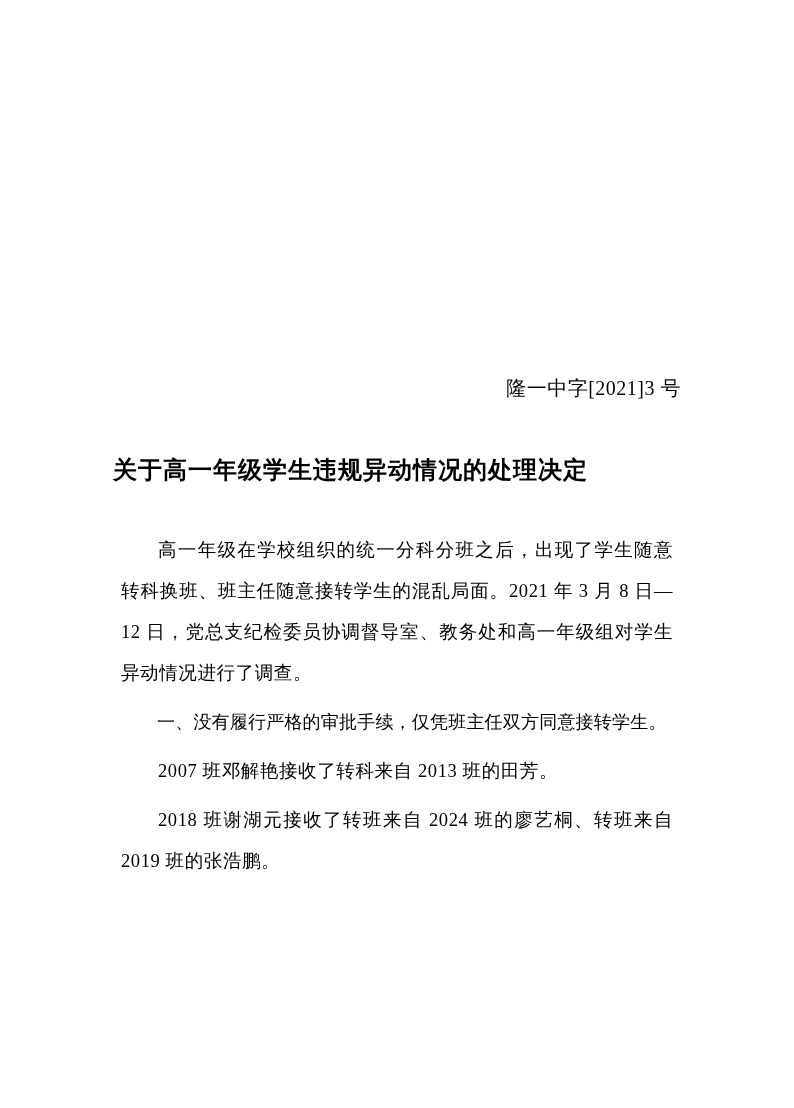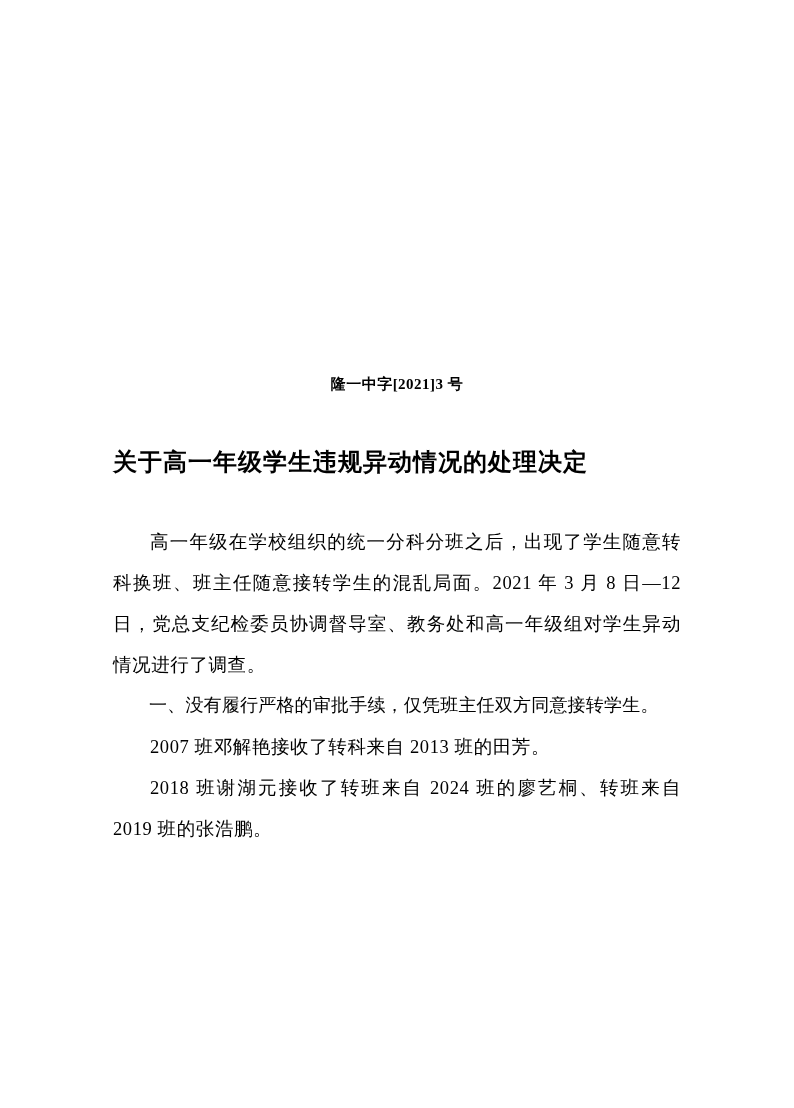--- a/index.html
+++ b/index.html
@@ -17,48 +17,47 @@
   .page {
     position: relative;
     width: 794px;
     height: 1108px;
     box-sizing: border-box;
     padding: 0 113px;
     background: #ffffff;
   }
   .doc-number {
     margin-top: 375px;
-    text-align: center;
-    font-size: 15px;
+    text-align: right;
+    font-size: 20px;
     letter-spacing: 0.5px;
     font-family: "Liberation Serif", serif;
-    font-weight: bold;
   }
   .doc-title {
     margin-top: 52px;
     text-align: left;
     font-size: 24px;
     font-weight: bold;
     letter-spacing: 1px;
     font-family: "DejaVu Sans", sans-serif;
   }
   .body-text {
     margin-top: 44px;
   }
   p.para {
-    margin: 0;
+    margin: 8px;
     font-size: 18.5px;
     line-height: 41px;
     text-align: justify;
     text-justify: inter-ideograph;
     text-indent: 2em;
     letter-spacing: 0.6px;
   }
   p.para.heading-item {
-    font-family: Liberation Mono, monospace;
+    font-family: Liberation Sans, sans-serif;
     font-size: 18px;
     letter-spacing: 0.2px;
   }
 </style>
 </head>
 <body>
 
 <div class="page">
 
   <div class="doc-number">隆一中字[2021]3 号</div>

